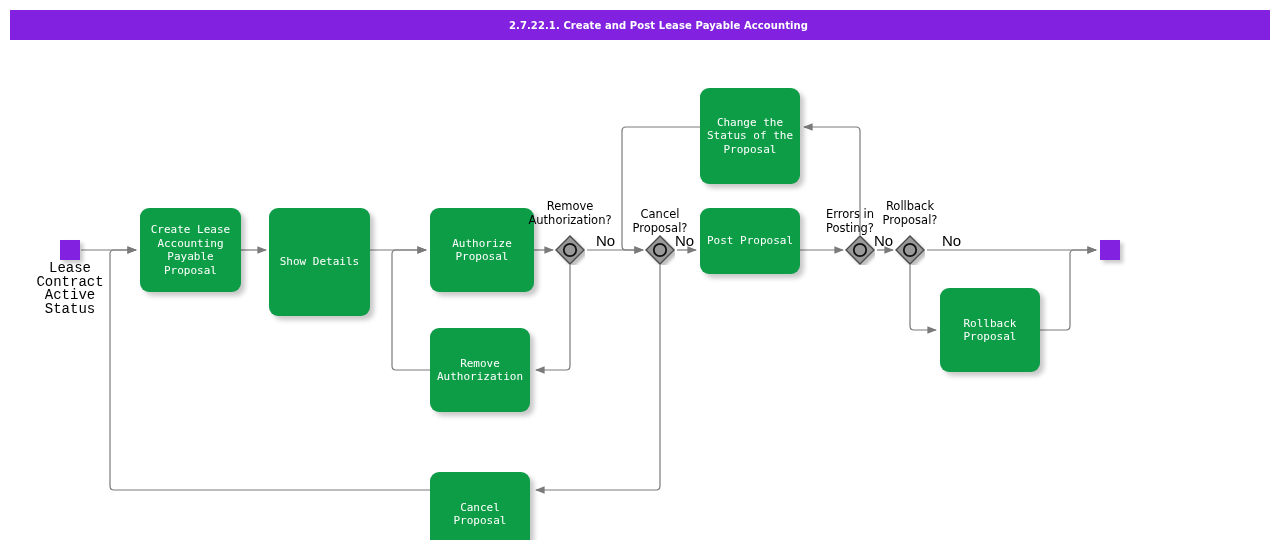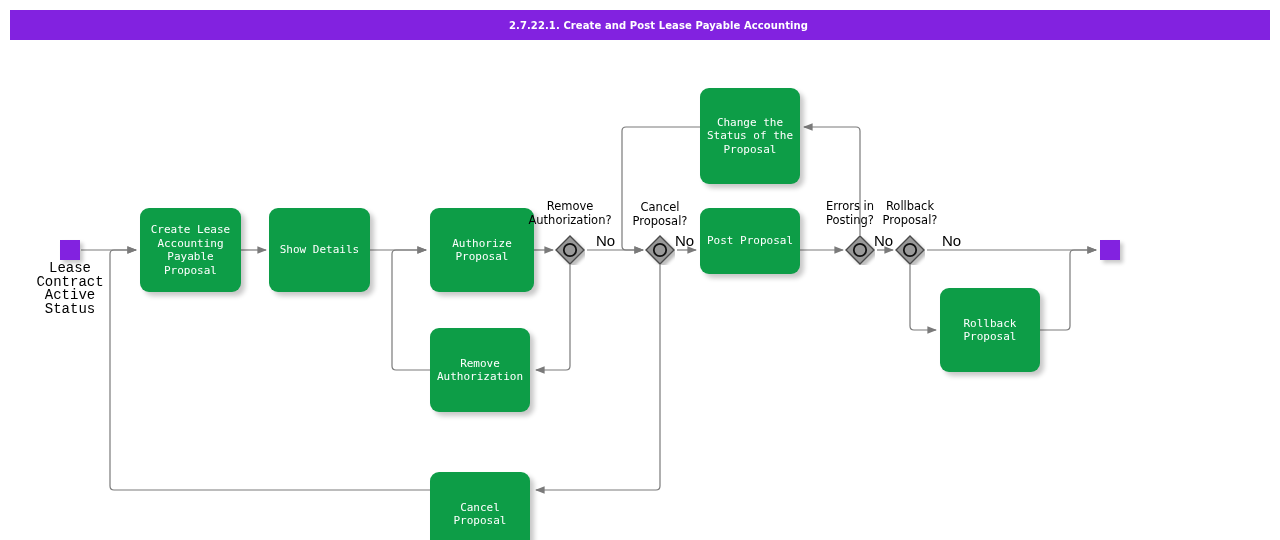--- a/index.html
+++ b/index.html
@@ -184,21 +184,21 @@
 Active
 Status</div>
 
   <div class="task" style="left:140px; top:208px; width:101px; height:84px;">
     <span class="task-label">Create Lease
 Accounting
 Payable
 Proposal</span>
   </div>
 
-  <div class="task" style="left:269px; top:208px; width:101px; height:84px;">
+  <div class="task" style="left:269px; top:208px; width:101px; height:108px;">
     <span class="task-label">Show Details</span>
   </div>
 
   <div class="task" style="left:430px; top:208px; width:104px; height:84px;">
     <span class="task-label">Authorize
 Proposal</span>
   </div>
 
   <div class="task" style="left:430px; top:328px; width:100px; height:84px;">
     <span class="task-label">Remove
@@ -232,30 +232,30 @@
   </div>
   <div class="gateway-label" style="left:510px; top:199px; width:120px;">Remove
 Authorization?</div>
 
   <div class="gateway" style="left:645px; top:235px;">
     <svg class="gw-shape" viewBox="0 0 30 30" xmlns="http://www.w3.org/2000/svg">
       <polygon points="15,1 29,15 15,29 1,15" fill="#999999" stroke="#4a4a4a" stroke-width="1.4" filter="url(#nodeshadow)"></polygon>
       <circle cx="15" cy="15" r="6.2" fill="#999999" stroke="#111111" stroke-width="1.8"></circle>
     </svg>
   </div>
-  <div class="gateway-label" style="left:605px; top:200px; width:110px;">Cancel
+  <div class="gateway-label" style="left:605px; top:207px; width:110px;">Cancel
 Proposal?</div>
 
   <div class="gateway" style="left:845px; top:235px;">
     <svg class="gw-shape" viewBox="0 0 30 30" xmlns="http://www.w3.org/2000/svg">
       <polygon points="15,1 29,15 15,29 1,15" fill="#999999" stroke="#4a4a4a" stroke-width="1.4" filter="url(#nodeshadow)"></polygon>
       <circle cx="15" cy="15" r="6.2" fill="#999999" stroke="#111111" stroke-width="1.8"></circle>
     </svg>
   </div>
-  <div class="gateway-label" style="left:800px; top:199px; width:100px;">Errors in
+  <div class="gateway-label" style="left:800px; top:207px; width:100px;">Errors in
 Posting?</div>
 
   <div class="gateway" style="left:895px; top:235px;">
     <svg class="gw-shape" viewBox="0 0 30 30" xmlns="http://www.w3.org/2000/svg">
       <polygon points="15,1 29,15 15,29 1,15" fill="#999999" stroke="#4a4a4a" stroke-width="1.4" filter="url(#nodeshadow)"></polygon>
       <circle cx="15" cy="15" r="6.2" fill="#999999" stroke="#111111" stroke-width="1.8"></circle>
     </svg>
   </div>
   <div class="gateway-label" style="left:855px; top:199px; width:110px;">Rollback
 Proposal?</div>

